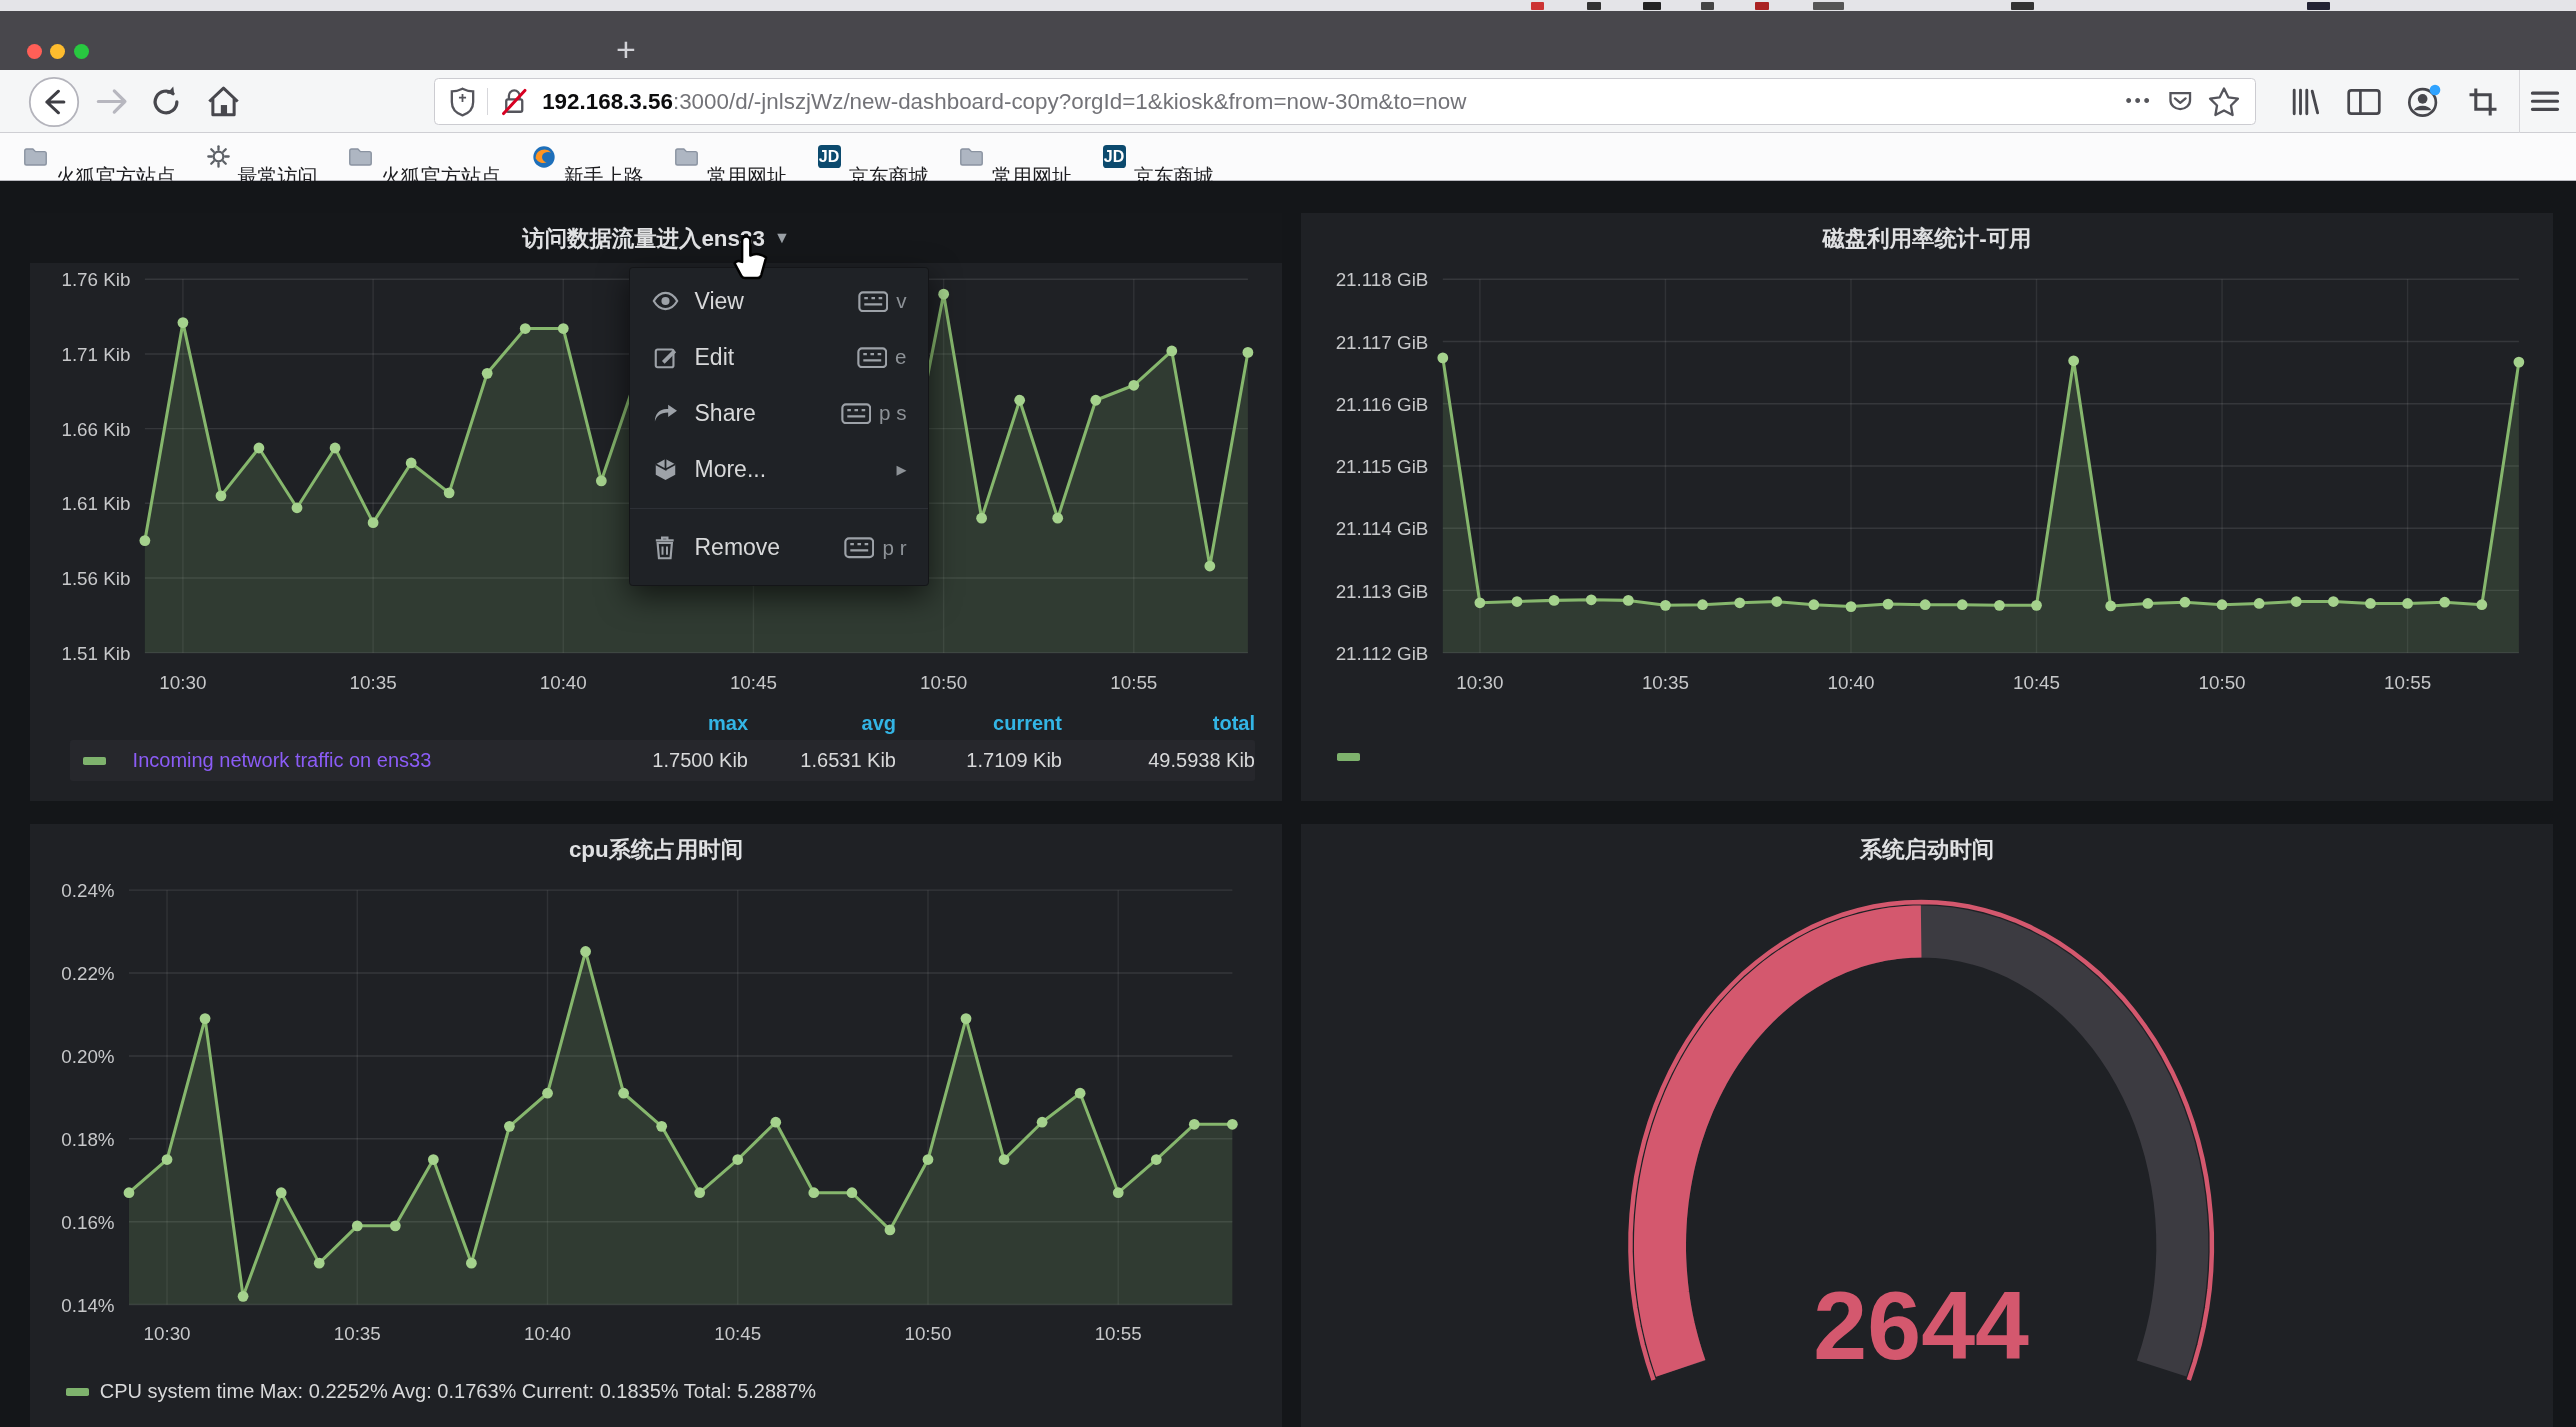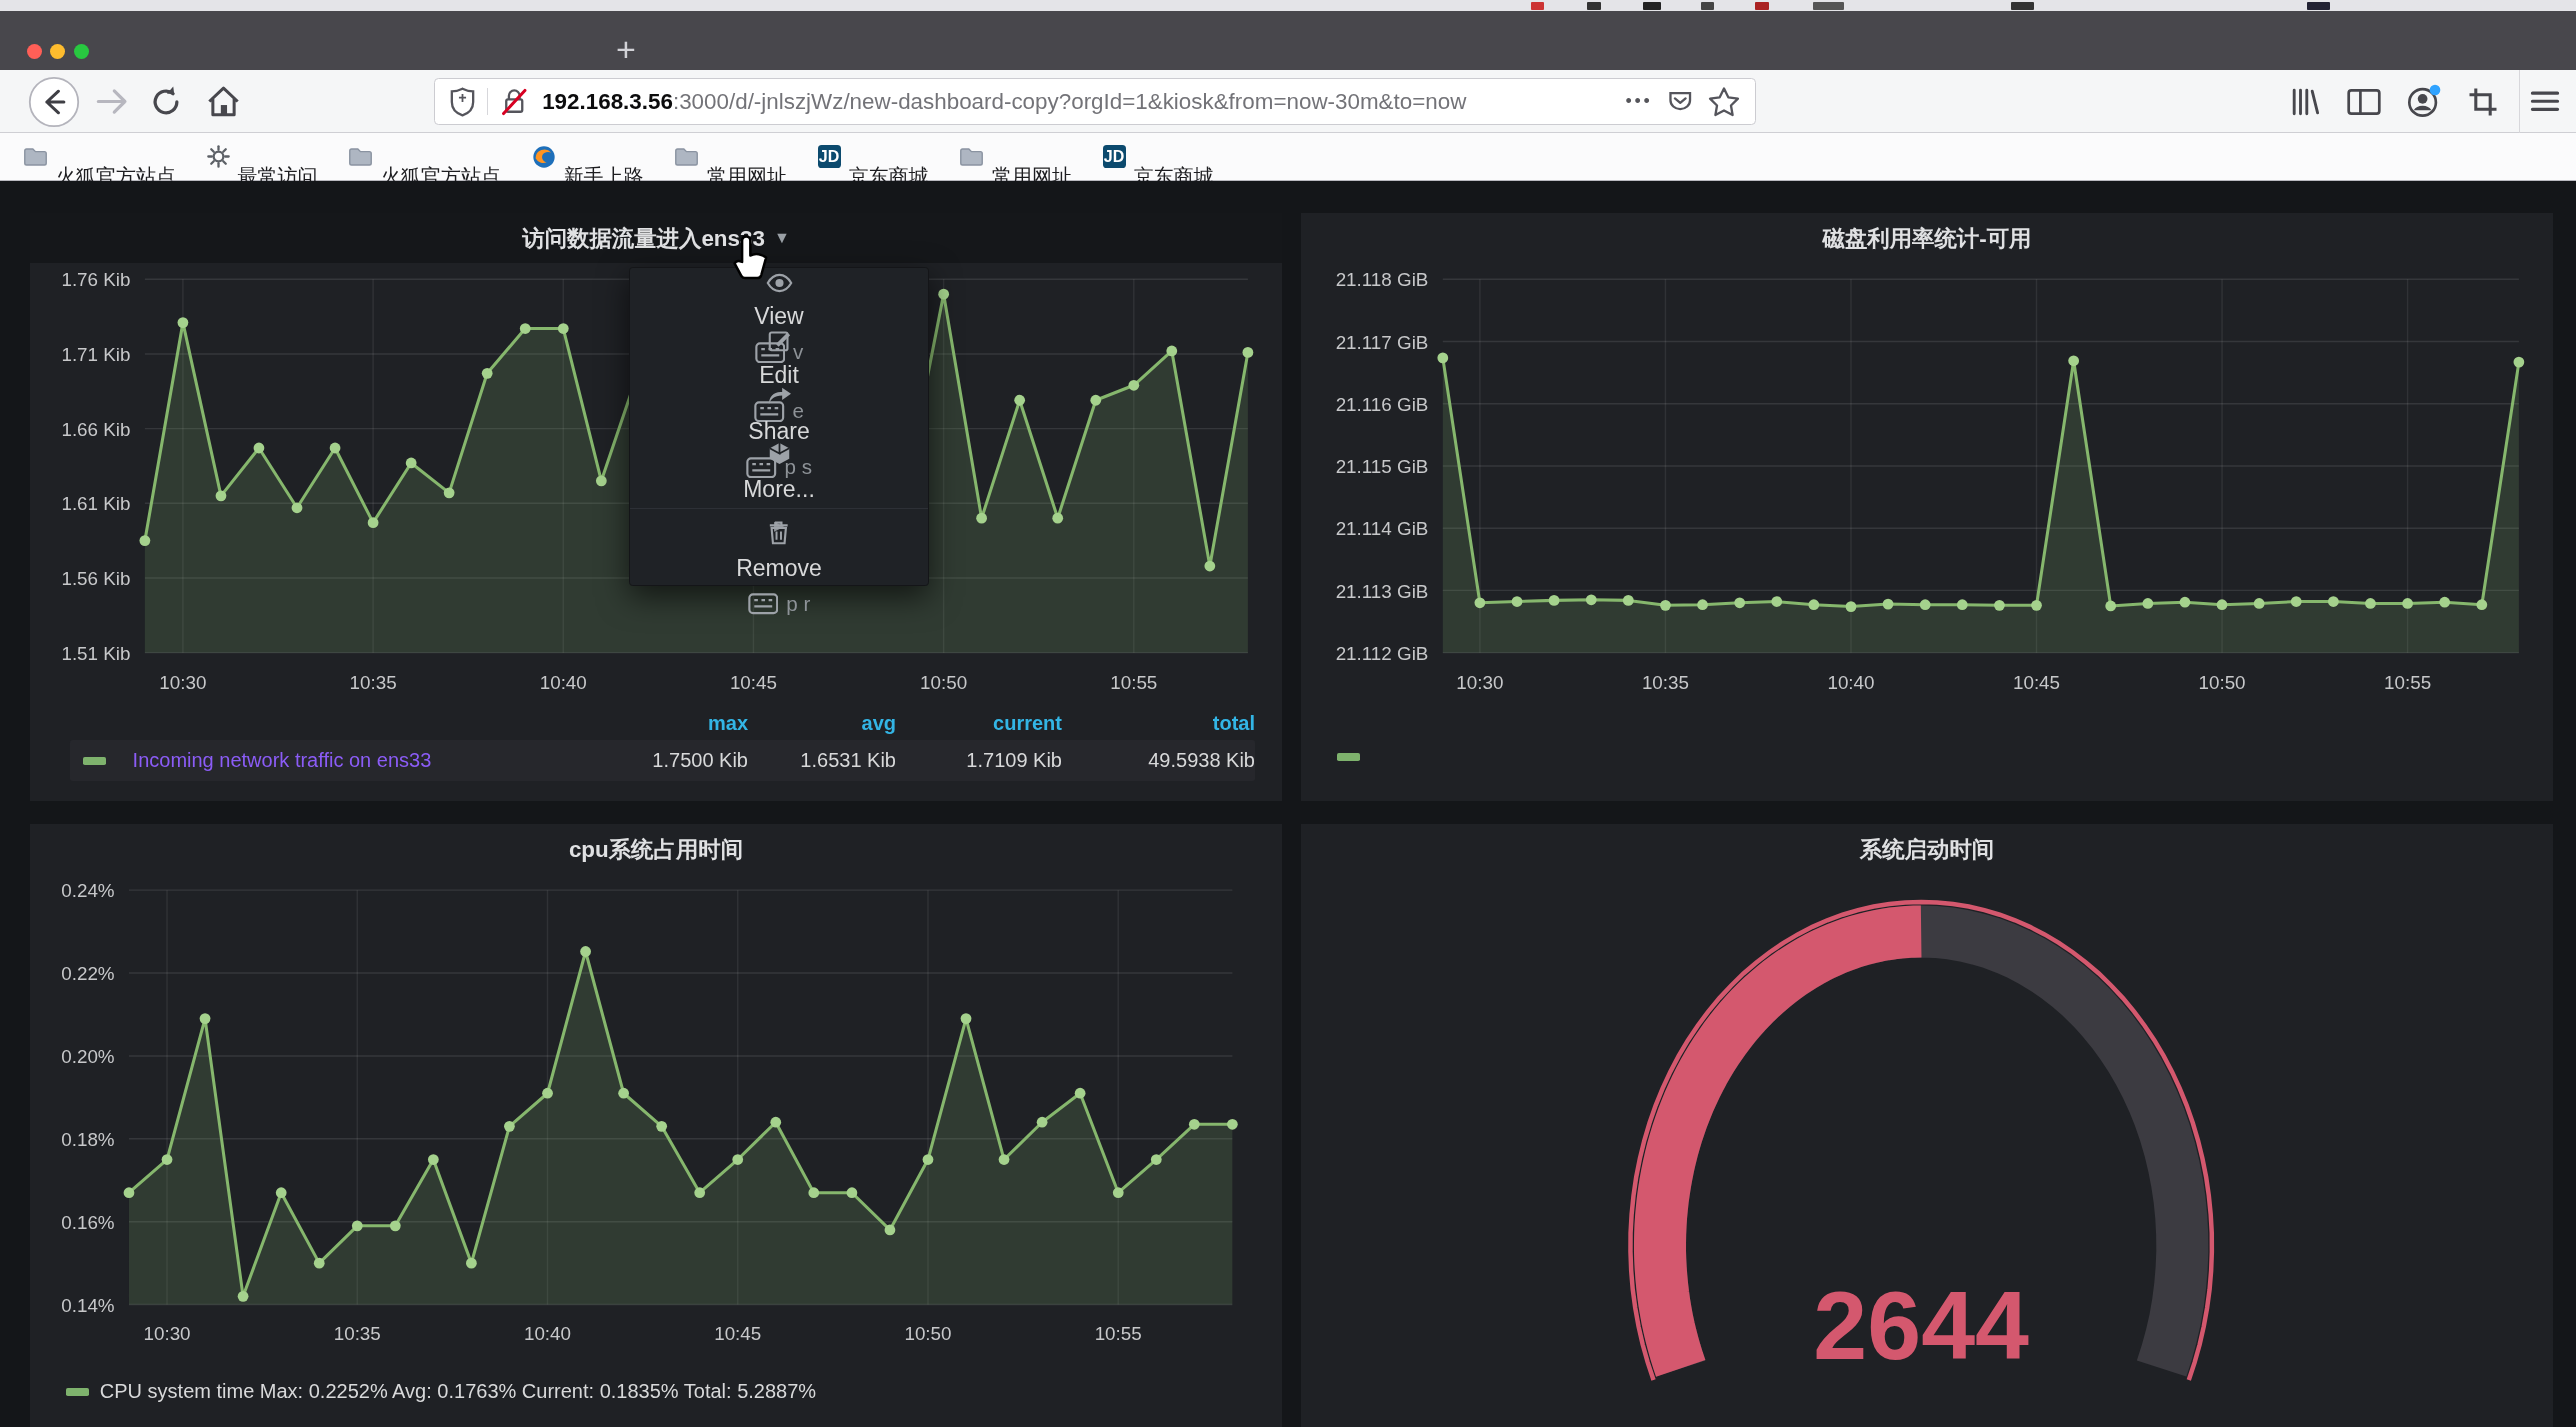--- a/index.html
+++ b/index.html
@@ -12,21 +12,21 @@
   #tabbar{position:absolute;left:0;top:10.8px;width:2576px;height:59px;background:#48474c;}
   .traffic{position:absolute;top:33px;width:15.3px;height:15.3px;border-radius:50%;}
   #tab-active{position:absolute;left:191px;top:10.8px;width:404px;height:59px;background:#fff;
     border-top:3.6px solid #0a84ff;box-sizing:border-box;display:flex;align-items:center;padding:0 16px;gap:12.6px;}
   #tab-title{font-size:21.5px;color:#18181b;white-space:nowrap;flex:1;}
   #tab-close{font-size:23px;color:#6e6e73;}
   #newtab-btn{position:absolute;left:616px;top:21.5px;font-size:34px;line-height:34px;color:#d2d2d7;font-weight:300;}
   
   #toolbar{position:absolute;left:0;top:70px;width:2576px;height:63px;background:#f5f6f7;border-bottom:0.9px solid #cfcfd4;box-sizing:border-box;}
   .tb-ic{position:absolute;top:0;height:63px;display:flex;align-items:center;justify-content:center;}
-  #urlbar{position:absolute;left:434px;top:8px;width:1322px;height:47px;background:#fff;border:0.9px solid #ccccd1;
+  #urlbar{position:absolute;left:434px;top:8px;width:1822px;height:47px;background:#fff;border:0.9px solid #ccccd1;
     border-radius:4.5px;box-sizing:border-box;display:flex;align-items:center;padding:0 12.6px;}
   #url-text{flex:1;font-size:22.4px;color:#737378;white-space:nowrap;overflow:hidden;margin-left:12.6px;}
   #url-text b{color:#0c0c0d;font-weight:700;}
   .url-sep{width:0.9px;height:27px;background:#d7d7db;margin:0 10.8px;}
   #page-dots{font-size:18px;color:#55555a;letter-spacing:2.7px;margin:0 12.6px;}
   
   #bookmarksbar{position:absolute;left:0;top:133px;width:2576px;height:48px;background:#fbfbfc;border-bottom:1.8px solid #b9b9bf;
     box-sizing:border-box;display:flex;align-items:center;padding-left:23px;gap:30.5px;}
   .bm{display:flex;align-items:center;gap:8px;}
   .bm-label{font-size:20px;color:#1d1d20;white-space:nowrap;margin-top:40px;}
@@ -51,21 +51,21 @@
   .lg-row .cell{font-size:20px;color:#d8d9da;text-align:right;}
   .lg-name{display:flex;align-items:center;gap:27px;padding-left:12.6px;font-size:20px;color:#8b5cf6;text-align:left;}
   .swatch{width:23px;height:8px;background:#7eb26d;border-radius:1.8px;flex:none;}
   .legend-line{position:absolute;left:36px;display:flex;align-items:center;gap:10.8px;
     font-size:20px;color:#d8d9da;white-space:nowrap;overflow:hidden;right:3.6px;}
   #legend-2{top:540px;}
   #legend-3{top:556px;}
   
   #ctx-menu{position:absolute;left:629px;top:267px;width:298px;background:#1f2226;border:0.9px solid #141518;
     border-radius:3.6px;box-shadow:0 10.8px 30.5px rgba(0,0,0,.6);padding:5.4px 0 9px;z-index:50;}
-  .mi{height:56px;display:flex;align-items:center;padding:0 21.5px;gap:10px;flex-direction:column;}
+  .mi{height:56px;display:flex;align-items:center;padding:0 21.5px;gap:16px;}
   .mi-ic{width:27px;display:flex;justify-content:center;}
   .mi-label{flex:1;font-size:23px;color:#d8d9da;}
   .mi-short{display:flex;align-items:center;gap:8px;color:#8d9297;font-size:20.6px;}
   .mi-sub{color:#8d9297;font-size:20px;}
   .mi-div{height:0.9px;background:#2d3036;margin:10.8px 0;}
   
   #cursor{position:absolute;left:729px;top:232px;z-index:60;}
   svg text{font-family:"Liberation Sans",sans-serif;}
 </style>
 </head>

